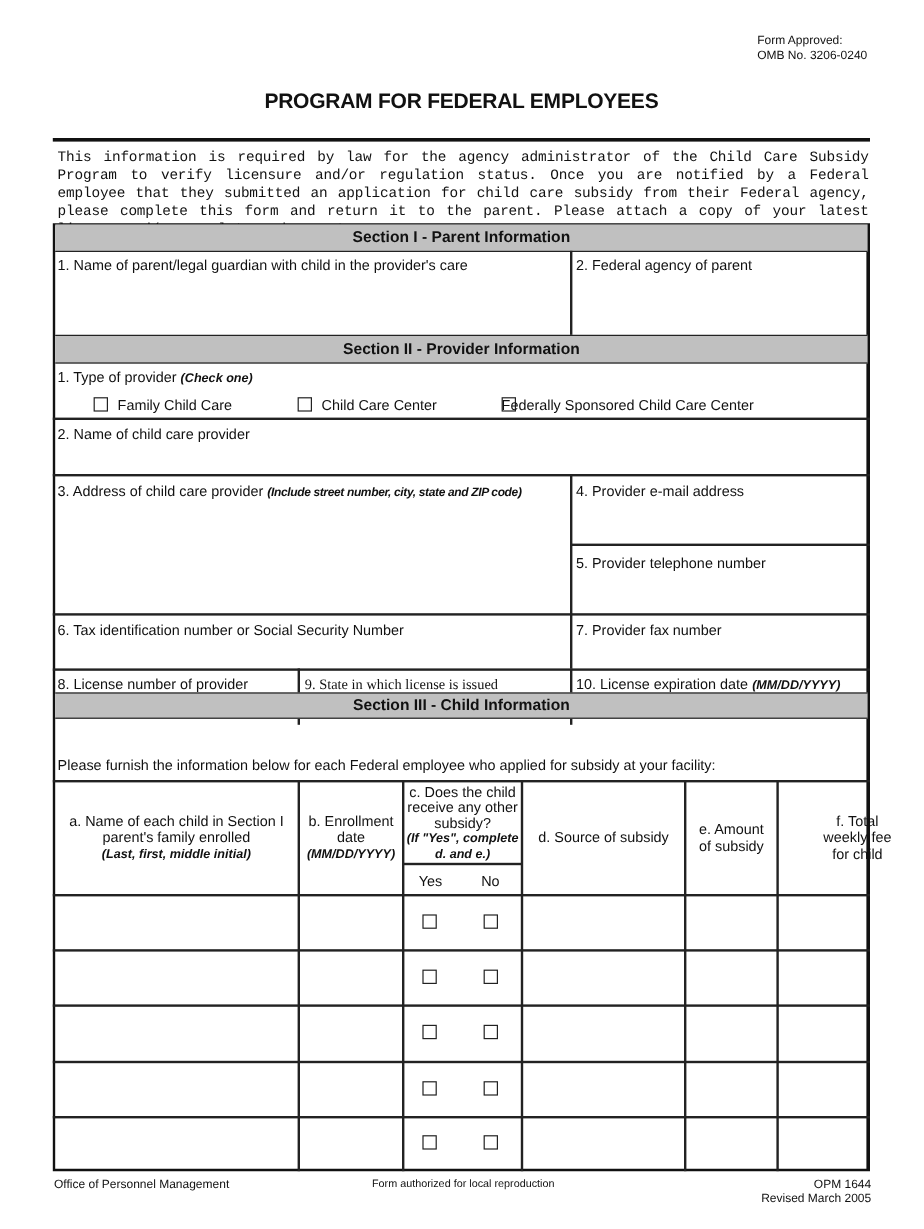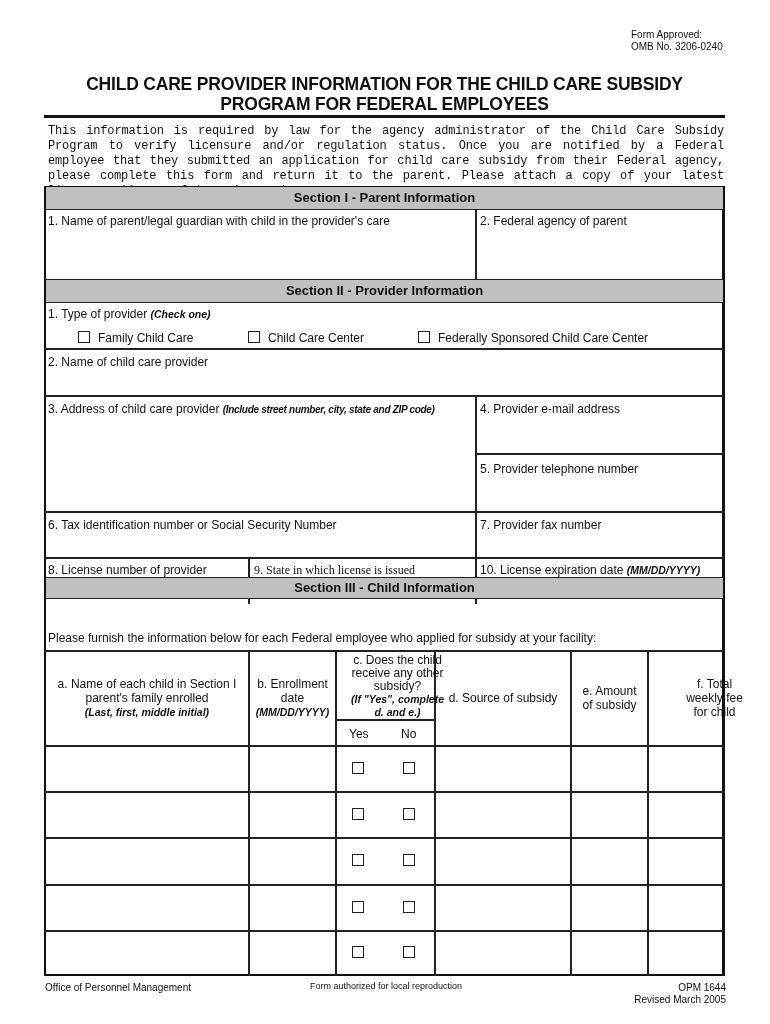--- a/index.html
+++ b/index.html
@@ -23,21 +23,20 @@
   .field { position: absolute; background: transparent; }
 </style>
 </head>
 <body>
 
 <div class="abs approval">
   <div>Form Approved:</div>
   <div>OMB No. 3206-0240</div>
 </div>
 <div class="abs title">
-  <div>CHILD CARE PROVIDER INFORMATION FOR THE CHILD CARE SUBSIDY</div>
   <div>PROGRAM FOR FEDERAL EMPLOYEES</div>
 </div>
 <div class="abs title-rule"></div>
 <div class="abs intro">This information is required by law for the agency administrator of the Child Care Subsidy Program to verify licensure and/or regulation status.  Once you are notified by a Federal employee that they submitted an application for child care subsidy from their Federal agency, please complete this form and return it to the parent.  Please attach a copy of your latest license and/or regulatory document.</div>
 
 <div class="abs frame"></div>
 
 <div class="sec-head" style="top:187px;height:23px;line-height:21px;border-top:none;">Section I - Parent Information</div>
 <div class="lbl" style="left:48px;top:214px;">1.  Name of parent/legal guardian with child in the provider's care</div>
 <div class="field" style="left:46px;top:230px;width:429px;height:48px;"></div>
@@ -47,21 +46,21 @@
 
 <div class="sec-head" style="top:279px;height:24px;line-height:21px;">Section II - Provider Information</div>
 <div class="lbl" style="left:48px;top:307px;">
   <span>1.  Type of provider</span> <span class="it">(Check one)</span>
 </div>
 <div class="cb" style="left:78px;top:331px;"></div>
 <div class="lbl" style="left:98px;top:331px;">Family Child Care</div>
 <div class="cb" style="left:248px;top:331px;"></div>
 <div class="lbl" style="left:268px;top:331px;">Child Care Center</div>
 <div class="cb" style="left:418px;top:331px;"></div>
-<div class="lbl" style="left:438px;top:331px;">Federally Sponsored Child Care Center</div>
+<div class="lbl" style="left:418px;top:331px;">Federally Sponsored Child Care Center</div>
 
 <div class="hline" style="top:348px;"></div>
 <div class="lbl" style="left:48px;top:355px;">2.  Name of child care provider</div>
 <div class="field" style="left:46px;top:370px;width:677px;height:24px;"></div>
 
 <div class="hline" style="top:395px;"></div>
 <div class="lbl" style="left:48px;top:402px;">
   <span>3.  Address of child care provider</span> <span class="it" style="font-size:10px;letter-spacing:-0.3px;">(Include street number, city, state and ZIP code)</span>
 </div>
 <div class="field" style="left:46px;top:418px;width:429px;height:92px;"></div>
@@ -104,21 +103,21 @@
 <div class="th" style="left:46px;top:677px;width:202px;">
   <div>a.  Name of each child in Section I</div>
   <div>parent's family enrolled</div>
   <div class="it">(Last, first, middle initial)</div>
 </div>
 <div class="th" style="left:249px;top:677px;width:87px;">
   <div>b.  Enrollment</div>
   <div>date</div>
   <div class="it">(MM/DD/YYYY)</div>
 </div>
-<div class="th" style="left:336px;top:654px;width:99px;line-height:13px;margin-left:12px;">
+<div class="th" style="left:336px;top:654px;width:99px;line-height:13px;">
   <div>c.  Does the child</div>
   <div>receive any other</div>
   <div>subsidy?</div>
   <div class="it">(If "Yes", complete</div>
   <div class="it">d. and e.)</div>
 </div>
 <div class="lbl" style="left:349px;top:727px;">Yes</div>
 <div class="lbl" style="left:401px;top:727px;">No</div>
 <div class="th" style="left:435px;top:691px;width:136px;">d.  Source of subsidy</div>
 <div class="th" style="left:571px;top:684px;width:77px;">

